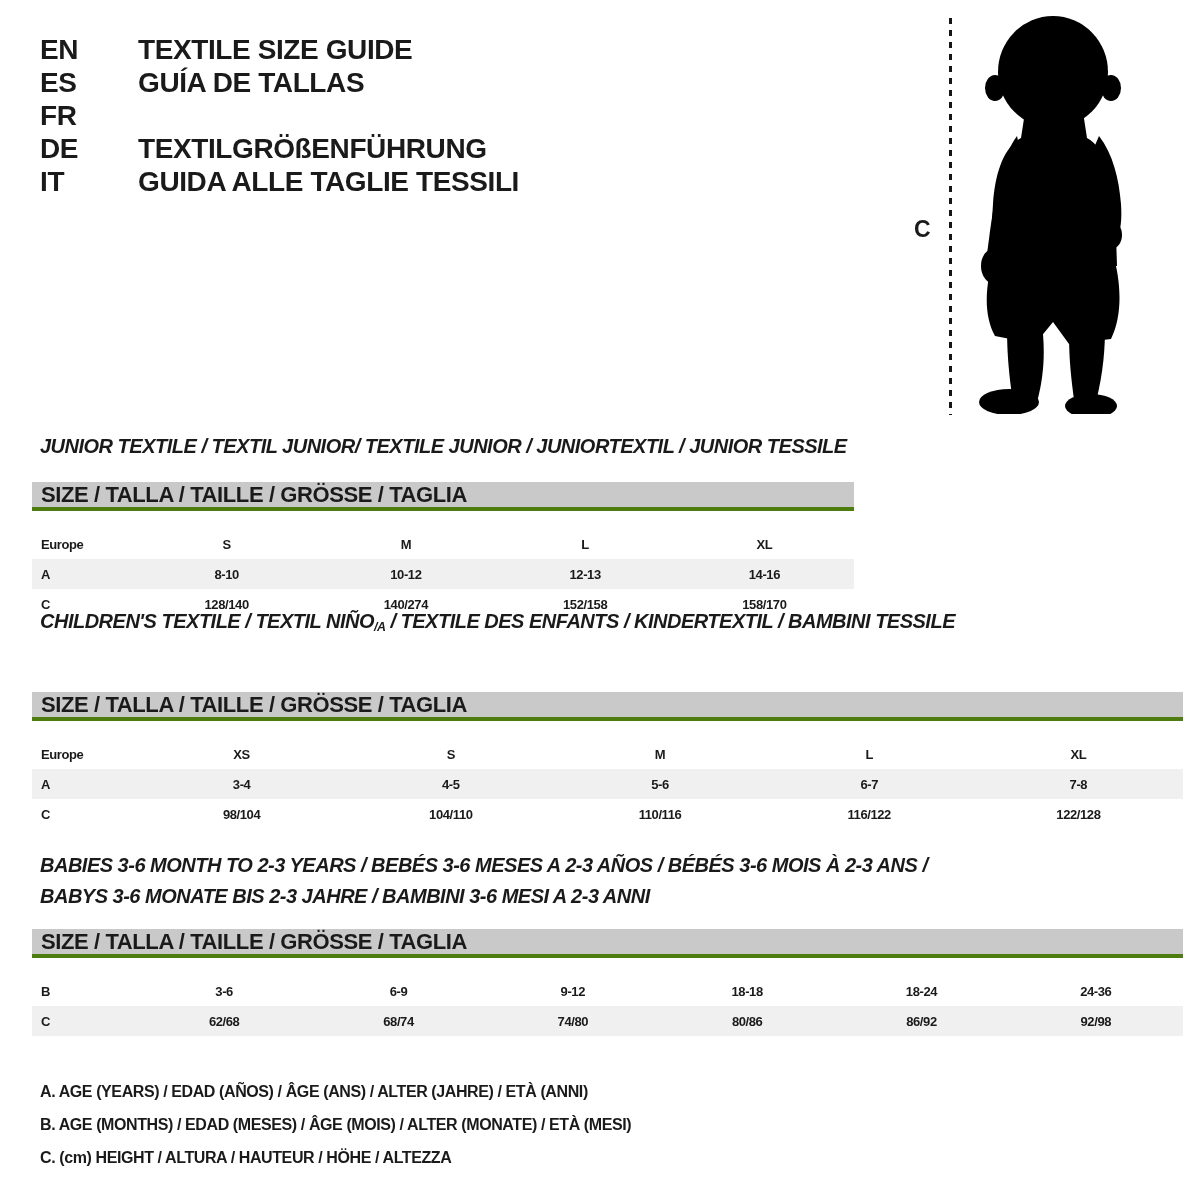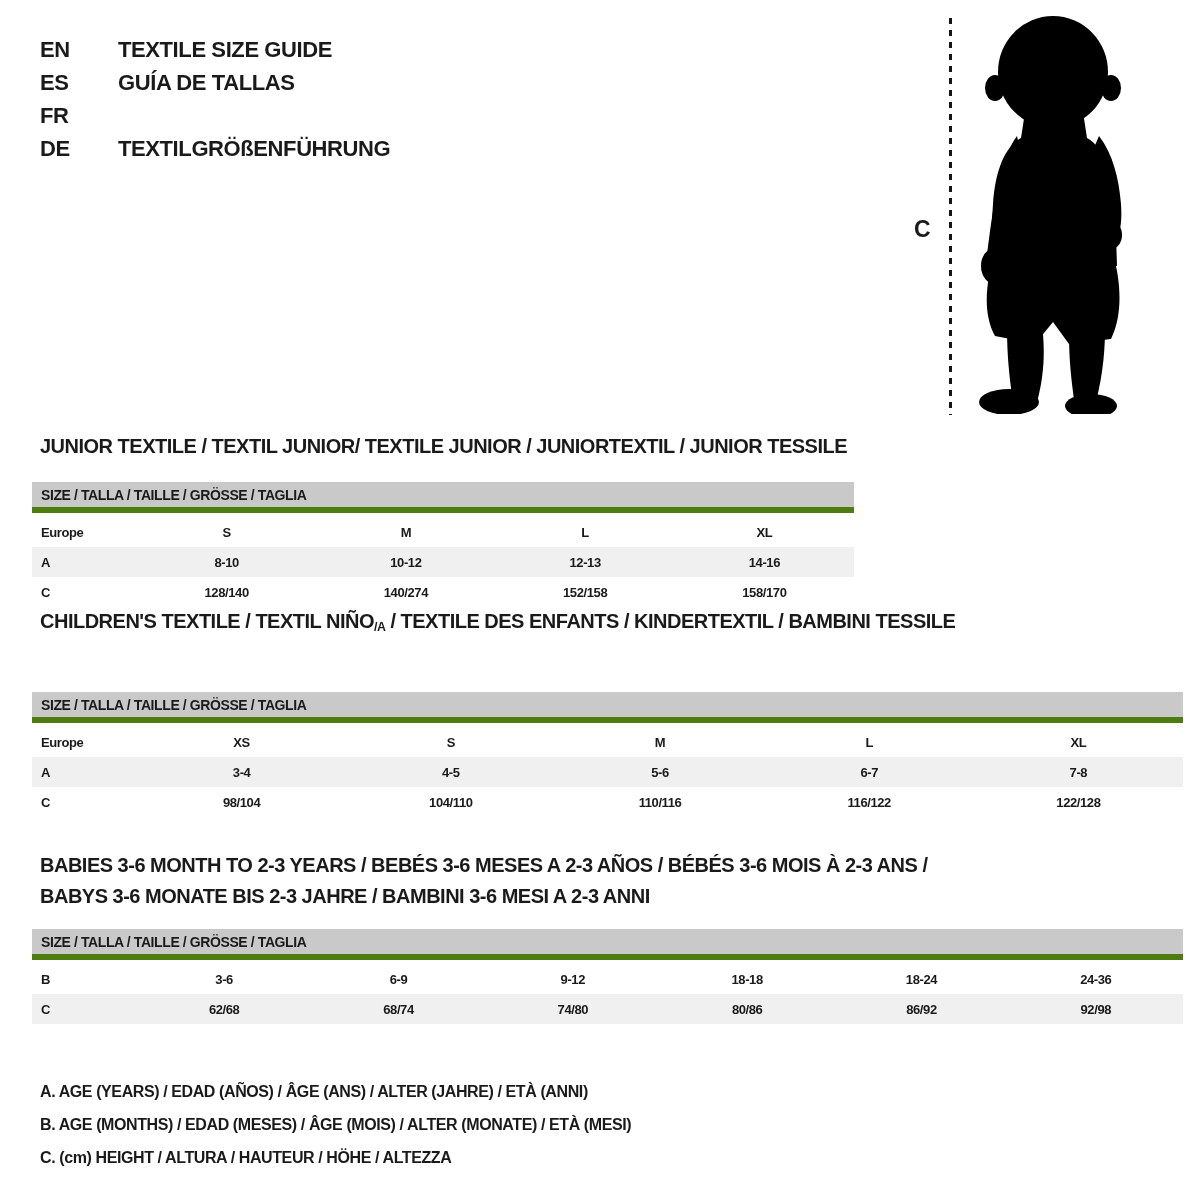--- a/index.html
+++ b/index.html
@@ -3,46 +3,46 @@
 <meta charset="utf-8">
 <style>
   html,body{margin:0;padding:0;background:#fff;}
   .page{
     position:relative;width:1200px;height:1200px;background:#ffffff;
     font-family:"Liberation Sans","DejaVu Sans",sans-serif;
     color:#1a1a1a;overflow:hidden;
   }
   
   .langs{position:absolute;left:40px;top:33px;}
-  .lang-row{display:flex;line-height:33px;font-size:22px;font-weight:bold;letter-spacing:-0.4px;}
+  .lang-row{display:flex;line-height:33px;font-size:28px;font-weight:bold;letter-spacing:-0.4px;gap:20px;}
   .lang-code{width:78px;}
   
   .measure-line{
     position:absolute;left:949px;top:18px;width:3px;height:397px;
     background:repeating-linear-gradient(to bottom,#161616 0 6px,transparent 6px 12px);
   }
   .measure-label{position:absolute;left:914px;top:216px;font-size:23px;font-weight:bold;}
   .silhouette{position:absolute;left:965px;top:14px;}
   
   .sec-title{
-    position:absolute;margin:0;font-size:20px;font-weight:bold;letter-spacing:-0.5px;white-space:nowrap;
+    position:absolute;margin:0;font-size:20px;font-weight:bold;letter-spacing:-0.5px;white-space:nowrap;font-style:italic;
   }
   .t-junior-title{left:40px;top:435px;}
   .t-child-title{left:40px;top:610px;}
   .t-baby-title{left:40px;top:850px;line-height:31px;}
   .subsc{font-size:0.62em;vertical-align:-0.22em;}
   
   .tbl{position:absolute;}
   .t-junior{left:32px;top:482px;width:822px;}
   .t-child{left:32px;top:692px;width:1151px;}
   .t-baby{left:32px;top:929px;width:1151px;}
   .thead{
-    height:25px;background:#c9c9c9;border-bottom:6px solid #4d7c0f;margin-bottom:4px;
+    height:25px;background:#c9c9c9;border-bottom:4px solid #4d7c0f;margin-bottom:18px;
     display:flex;align-items:center;padding-left:9px;
-    font-size:14px;font-weight:bold;letter-spacing:-0.4px;
+    font-size:22px;font-weight:bold;letter-spacing:-0.4px;
   }
   .trow{display:flex;align-items:center;height:30px;font-size:13px;font-weight:bold;letter-spacing:-0.4px;}
   .trow.shade{background:#f0f0f0;}
   .rlabel{width:96px;padding-left:9px;flex:0 0 auto;}
   .cell{flex:1;text-align:center;}
   
   .legend{position:absolute;left:40px;top:1075px;font-size:16px;font-weight:bold;letter-spacing:-0.4px;line-height:33px;}
 </style>
 </head>
 <body>
@@ -57,20 +57,24 @@
     <div class="lang-row">
       <span class="lang-code">ES</span>
       <span class="lang-label">GUÍA DE TALLAS</span>
     </div>
     <div class="lang-row">
       <span class="lang-code">FR</span>
     </div>
     <div class="lang-row">
       <span class="lang-code">DE</span>
       <span class="lang-label">TEXTILGRÖßENFÜHRUNG</span>
+    </div>
+    <div class="lang-row">
+      <span class="lang-code">IT</span>
+      <span class="lang-label">GUIDA ALLE TAGLIE TESSILI</span>
     </div>
   </section>
 
   <span class="measure-label">C</span>
   <div class="measure-line"></div>
   <svg class="silhouette" width="175" height="400" viewBox="0 0 175 400" xmlns="http://www.w3.org/2000/svg">
     <g fill="#000000">
       <ellipse cx="88" cy="58" rx="55" ry="56"></ellipse>
       <ellipse cx="30" cy="74" rx="10" ry="13"></ellipse>
       <ellipse cx="146" cy="74" rx="10" ry="13"></ellipse>

